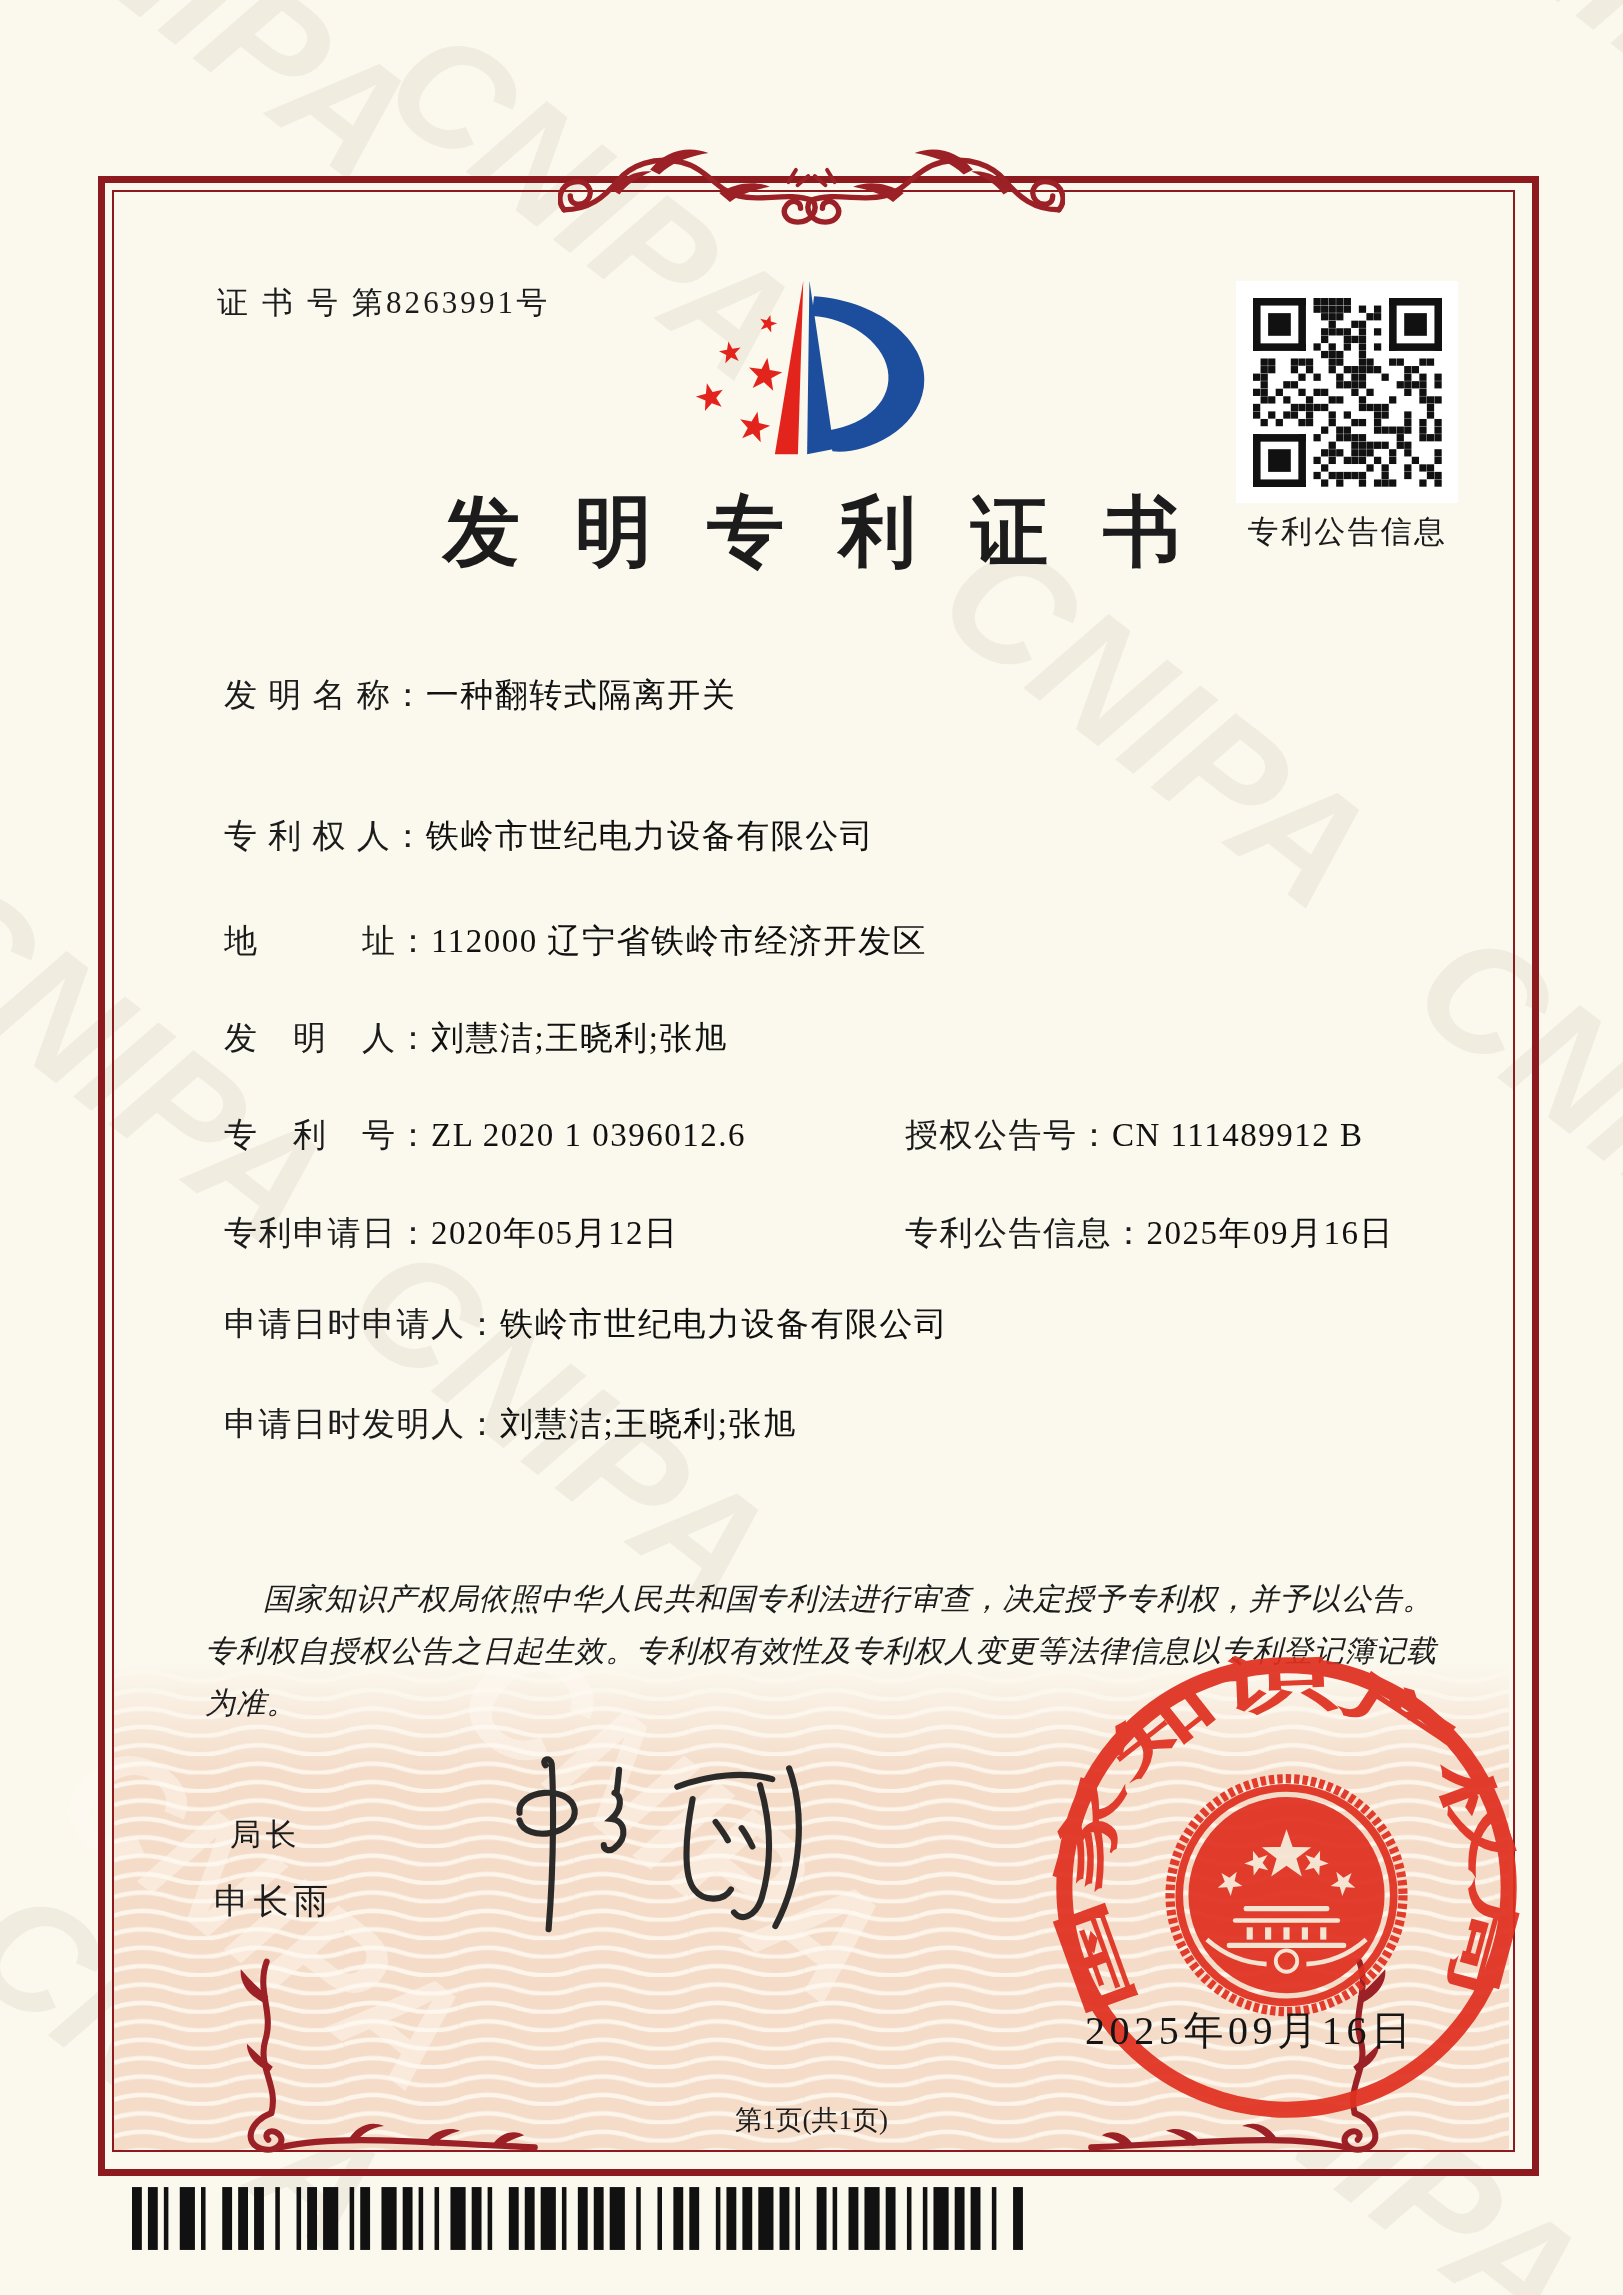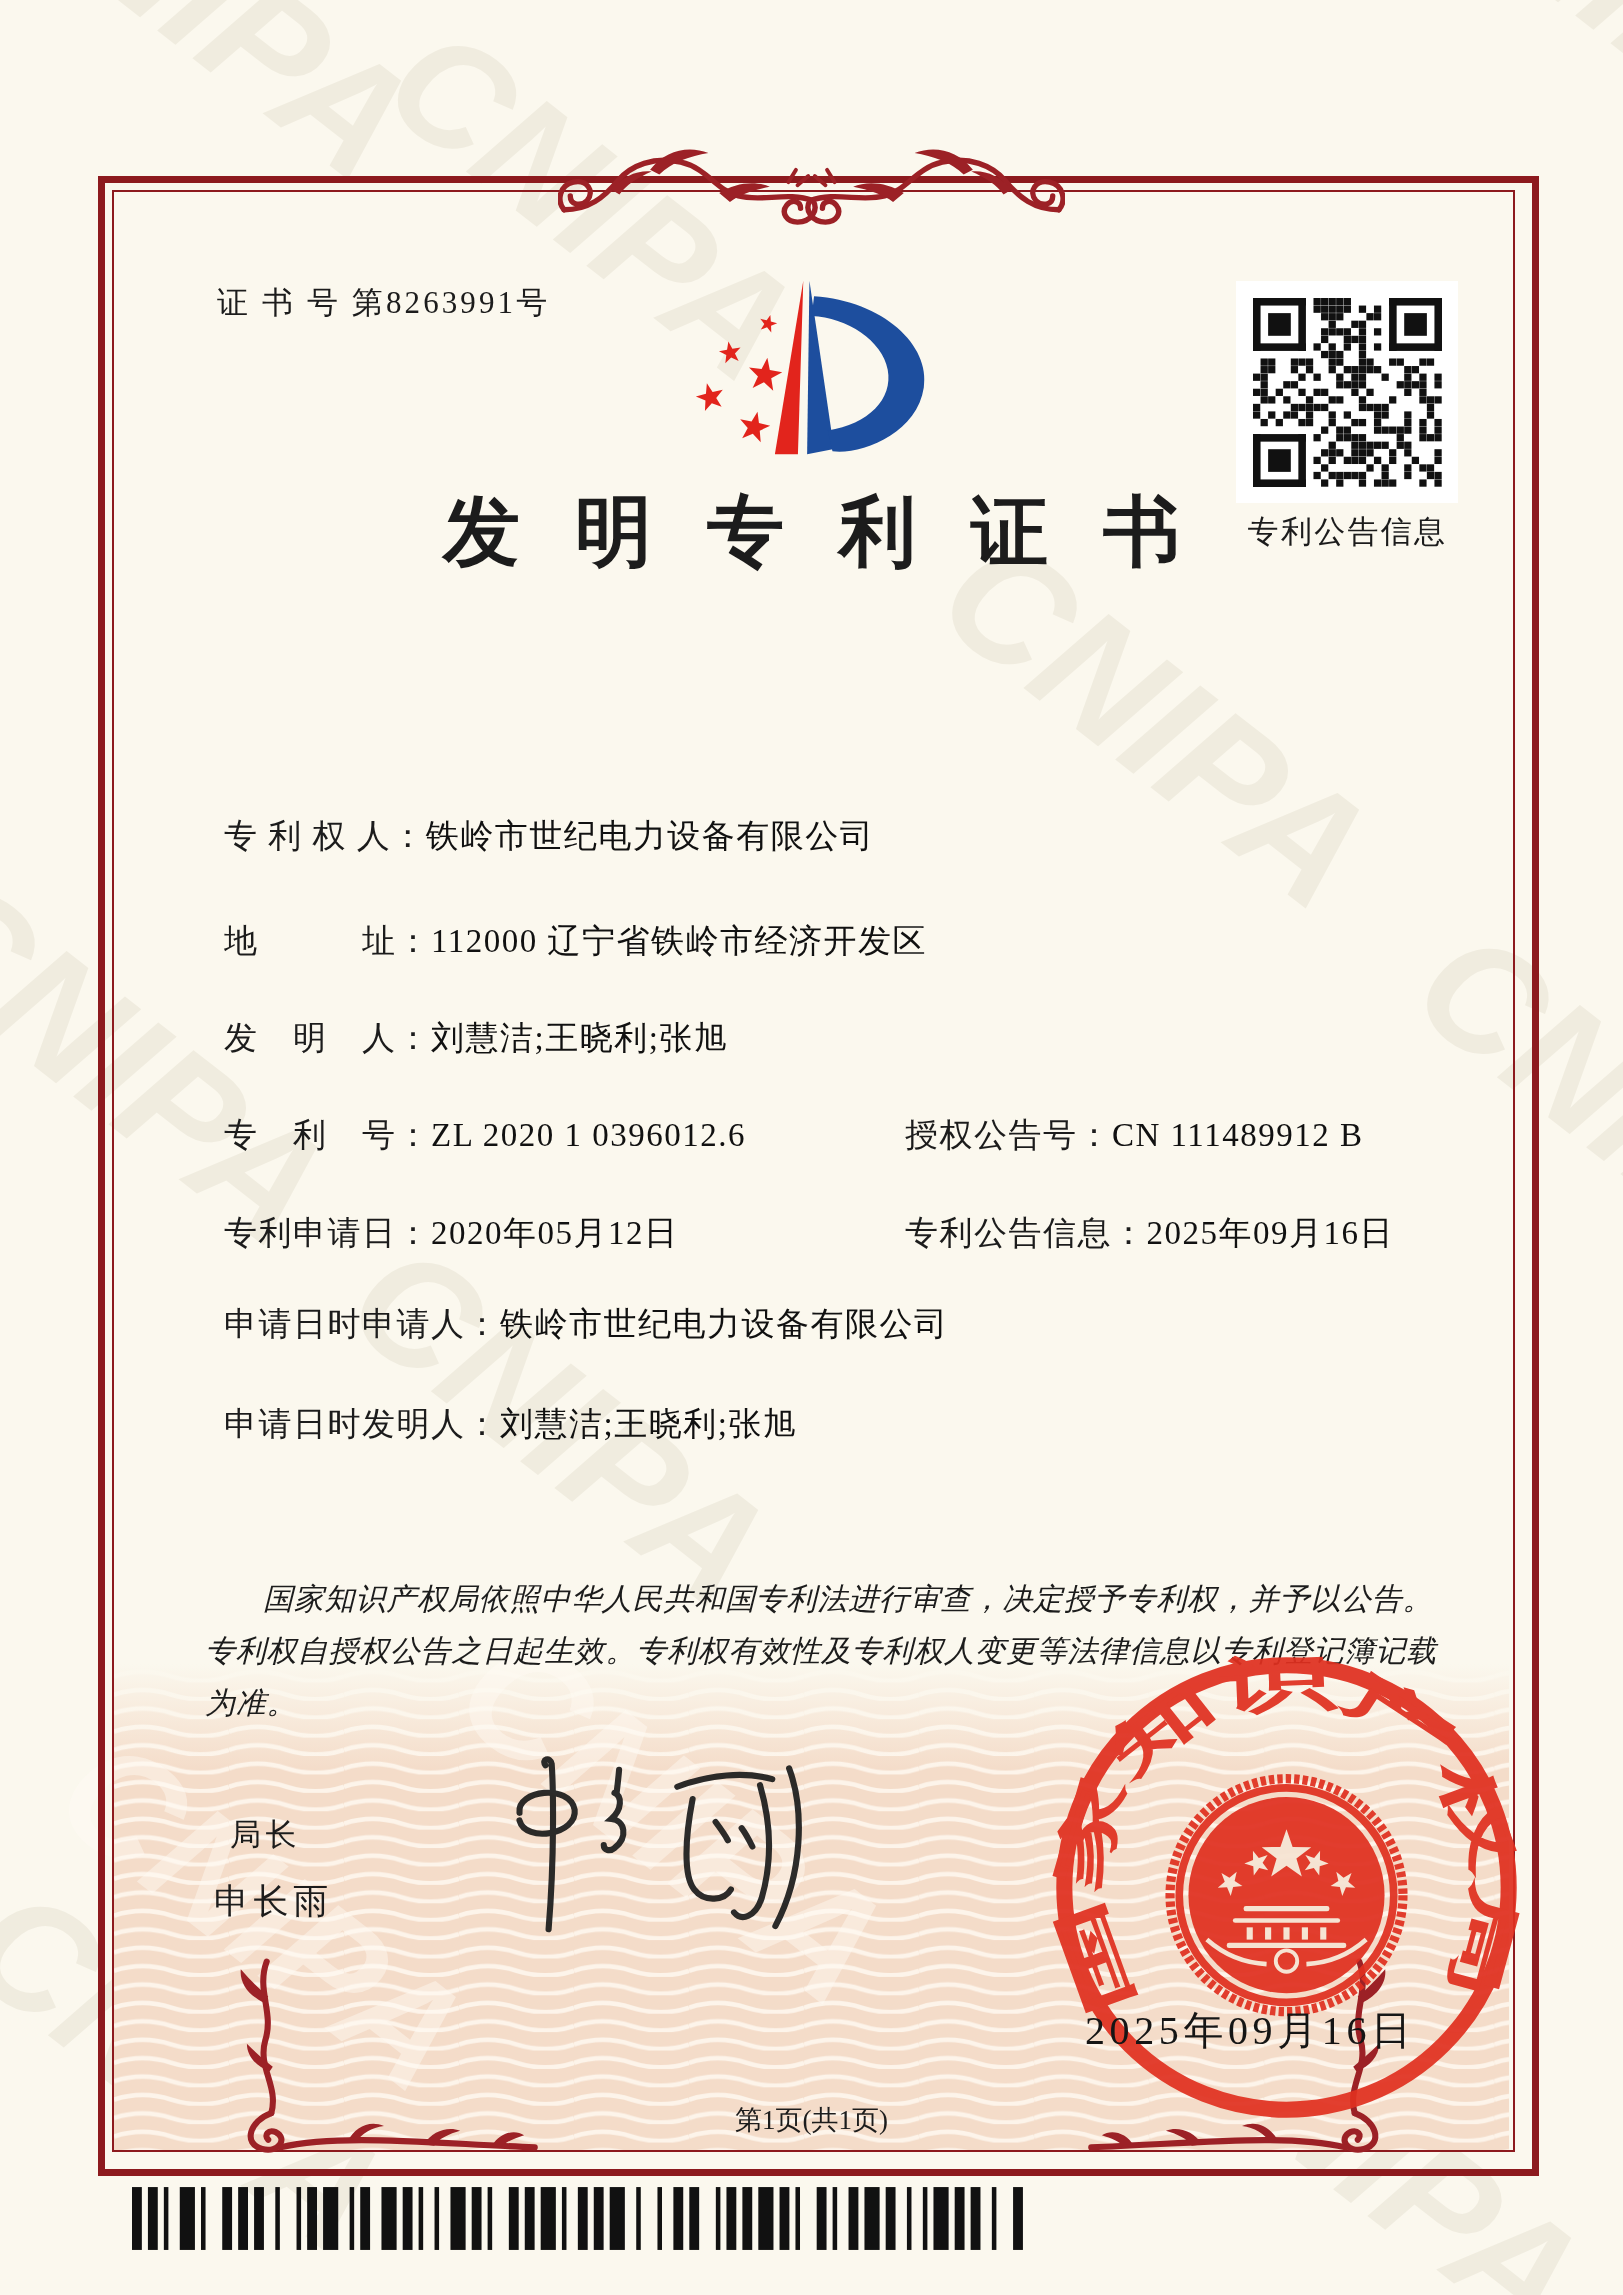--- a/index.html
+++ b/index.html
@@ -382,20 +382,23 @@
         <rect x="177.12" y="59.04" width="68.88" height="9.84" fill="#111"></rect>
         <rect x="177.12" y="0" width="9.84" height="68.88" fill="#111"></rect>
         <rect x="236.16" y="0" width="9.84" height="68.88" fill="#111"></rect>
         <rect x="196.8" y="19.68" width="29.52" height="29.52" fill="#111"></rect>
       </svg>
   </div>
   <div id="qr-caption" class="abs">专利公告信息</div>
 
   <div id="page-title" class="abs">发明专利证书</div>
 
+  <div class="field-row" style="top:673px">
+    <span class="lbl">发 明 名 称：</span><span class="val">一种翻转式隔离开关</span>
+  </div>
   <div class="field-row" style="top:814px">
     <span class="lbl">专 利 权 人：</span><span class="val">铁岭市世纪电力设备有限公司</span>
   </div>
   <div class="field-row" style="top:919px">
     <span class="lbl">地　　　址：</span><span class="val">112000 辽宁省铁岭市经济开发区</span>
   </div>
   <div class="field-row" style="top:1016px">
     <span class="lbl">发　明　人：</span><span class="val">刘慧洁;王晓利;张旭</span>
   </div>
   <div class="field-row" style="top:1113px">

